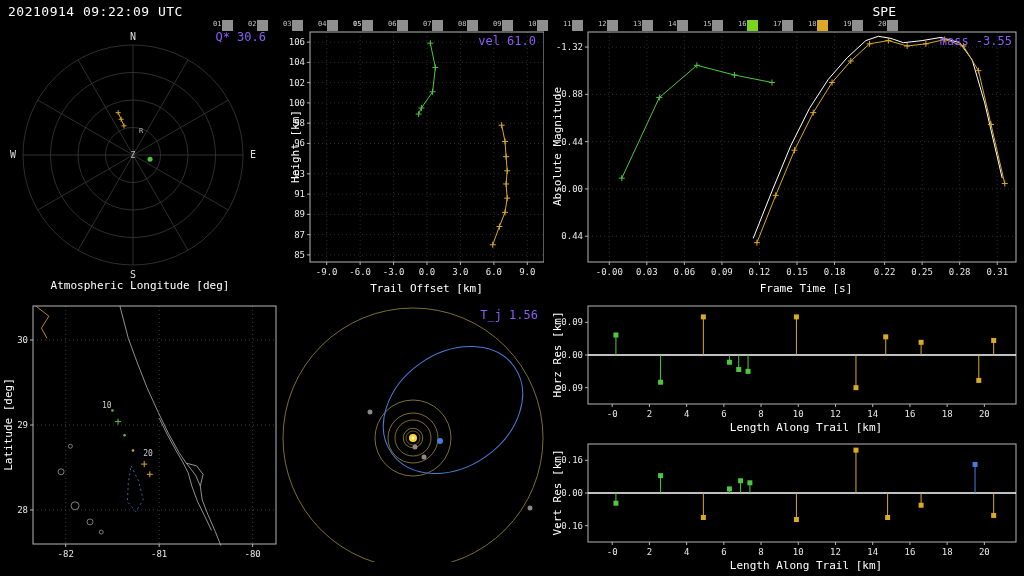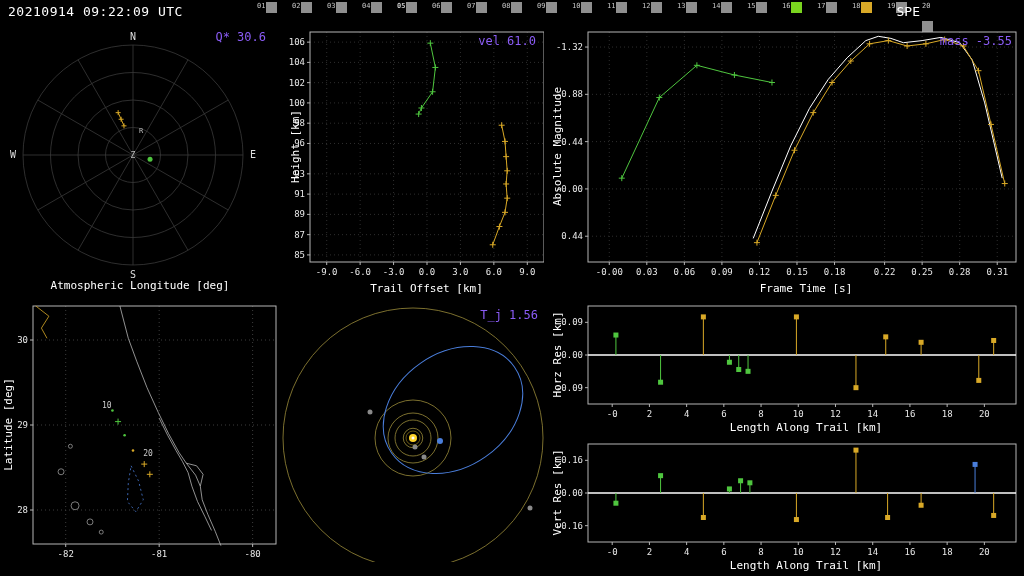--- a/index.html
+++ b/index.html
@@ -1,24 +1,24 @@
 <!DOCTYPE html>
 <html><head>
 <meta charset="utf-8">
 <style>
   html,body{margin:0;padding:0;background:#000;}
   #stage{position:relative;width:1024px;height:576px;background:#000;overflow:hidden;
          font-family:"DejaVu Sans Mono","Liberation Mono",monospace;color:#fff;}
   .panel{position:absolute;}
   svg{display:block;}
   svg text{font-family:"DejaVu Sans Mono","Liberation Mono",monospace;}
-  #topbar{position:absolute;left:0;top:0;width:908px;height:24px;padding-left:24px;}
+  #topbar{position:absolute;left:0;top:0;width:908px;height:24px;}
   #timestamp{position:absolute;left:8px;top:4px;font-size:13px;letter-spacing:0.5px;}
   #station{position:absolute;right:12px;top:4px;font-size:13px;text-align:right;}
-  .frame{position:absolute;top:2px;height:14px;margin-left:44px;}
+  .frame{position:absolute;top:20px;height:14px;}
   .fnum{font-size:7px;color:#c8c8c8;vertical-align:top;margin-right:1px;}
   .fsq{display:inline-block;width:11px;height:11px;background:#8f8f8f;vertical-align:top;}
   .annot{position:absolute;font-size:12px;color:#8b5cf6;white-space:nowrap;}
   .xlab{position:absolute;text-align:center;font-size:11px;color:#fff;white-space:nowrap;}
   .vlab{position:absolute;font-size:11px;color:#fff;white-space:nowrap;transform:rotate(-90deg);}
   .ptitle{position:absolute;left:0;right:0;text-align:center;font-size:11px;color:#fff;white-space:nowrap;}
 </style>
 </head>
 <body>
 

